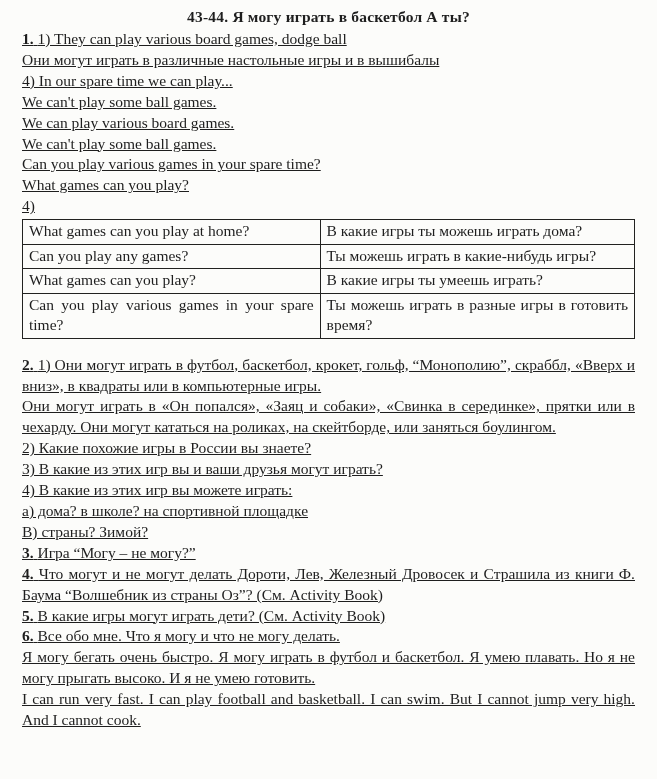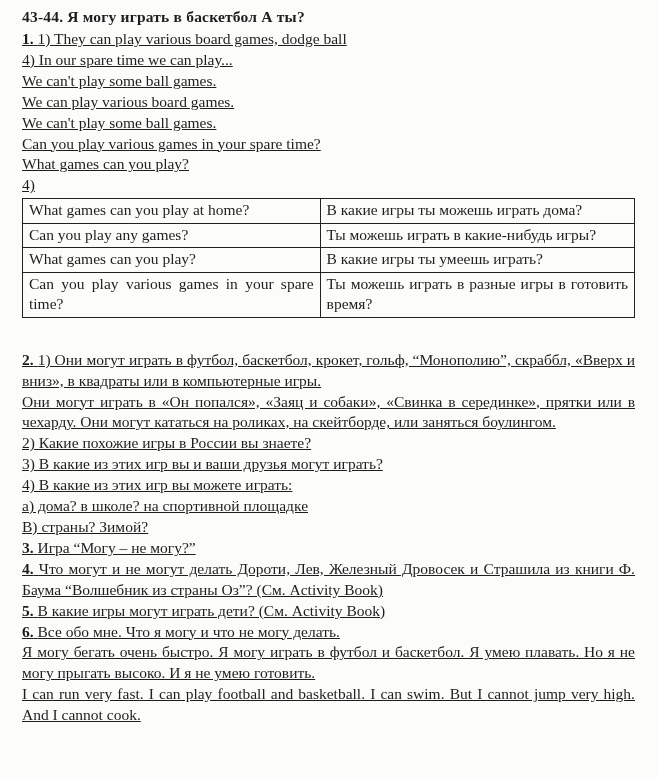--- a/index.html
+++ b/index.html
@@ -8,21 +8,21 @@
     min-height: 779px;
     background: #fcfcfa;
     color: #1e1e1e;
     font-family: "Liberation Serif", "DejaVu Serif", serif;
     -webkit-font-smoothing: antialiased;
   }
   .page { padding: 6px 22px 8px 22px; }
   .title {
     font-size: 15.5px;
     font-weight: 700;
-    text-align: left;
+    text-align: center;
     margin: 2px 0 3px 0;
     letter-spacing: 0.2px;
   }
   .line {
     margin: 0;
     font-size: 15.5px;
     line-height: 20.9px;
     text-decoration: underline;
   }
   .num { font-weight: 700; }
@@ -35,31 +35,32 @@
     border-radius: 25px;
   }
   table.qa td {
     border: 1.5px solid #222220;
     font-size: 15.5px;
     line-height: 20.5px;
     padding: 1px 6px 2px 6px;
     vertical-align: top;
   }
   table.qa td.en { width: 46.5%; }
-  .section2 { margin-top: 32px; }
+  .section2 { margin-top: 16px; }
 </style>
 </head>
 <body>
 
 <div class="page">
 
   <div class="title">43-44. Я могу играть в баскетбол А ты?</div>
 
   <div>
     <p class="line"><b class="num">1.</b> <span>1) They can play various board games, dodge ball</span></p>
+    <p class="line">Они могут играть в различные настольные игры и в вышибалы</p>
     <p class="line">4) In our spare time we can play...</p>
     <p class="line">We can't play some ball games.</p>
     <p class="line">We can play various board games.</p>
     <p class="line">We can't play some ball games.</p>
     <p class="line">Can you play various games in your spare time?</p>
     <p class="line">What games can you play?</p>
     <p class="line">4)</p>
   </div>
 
   <table class="qa">

